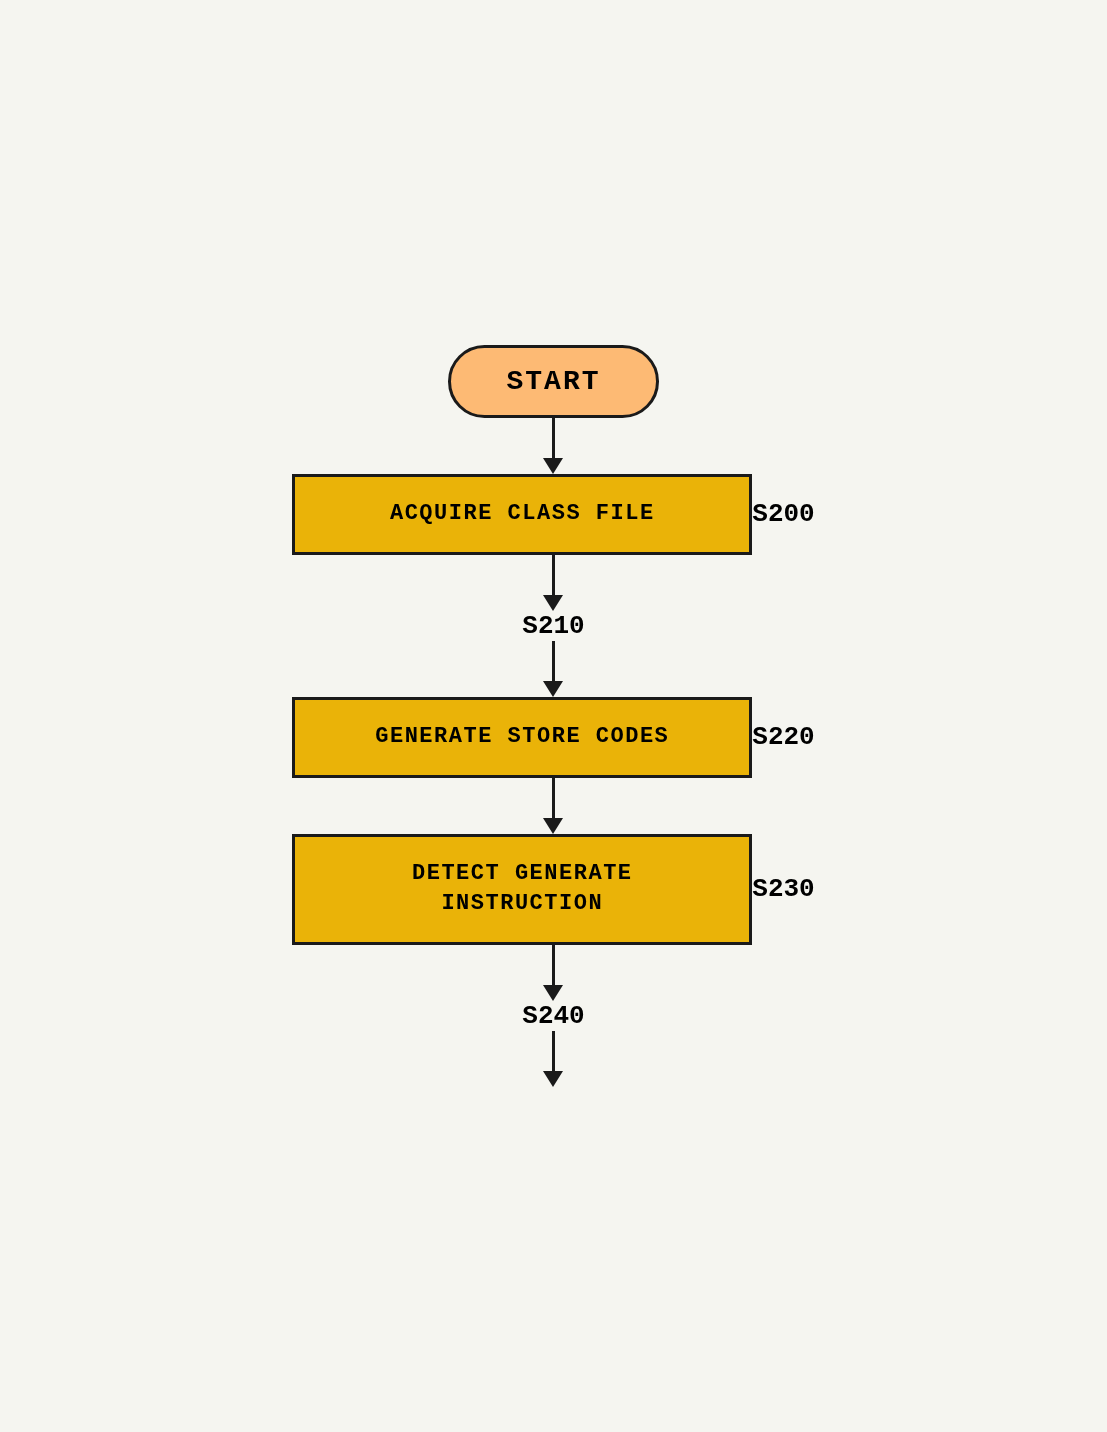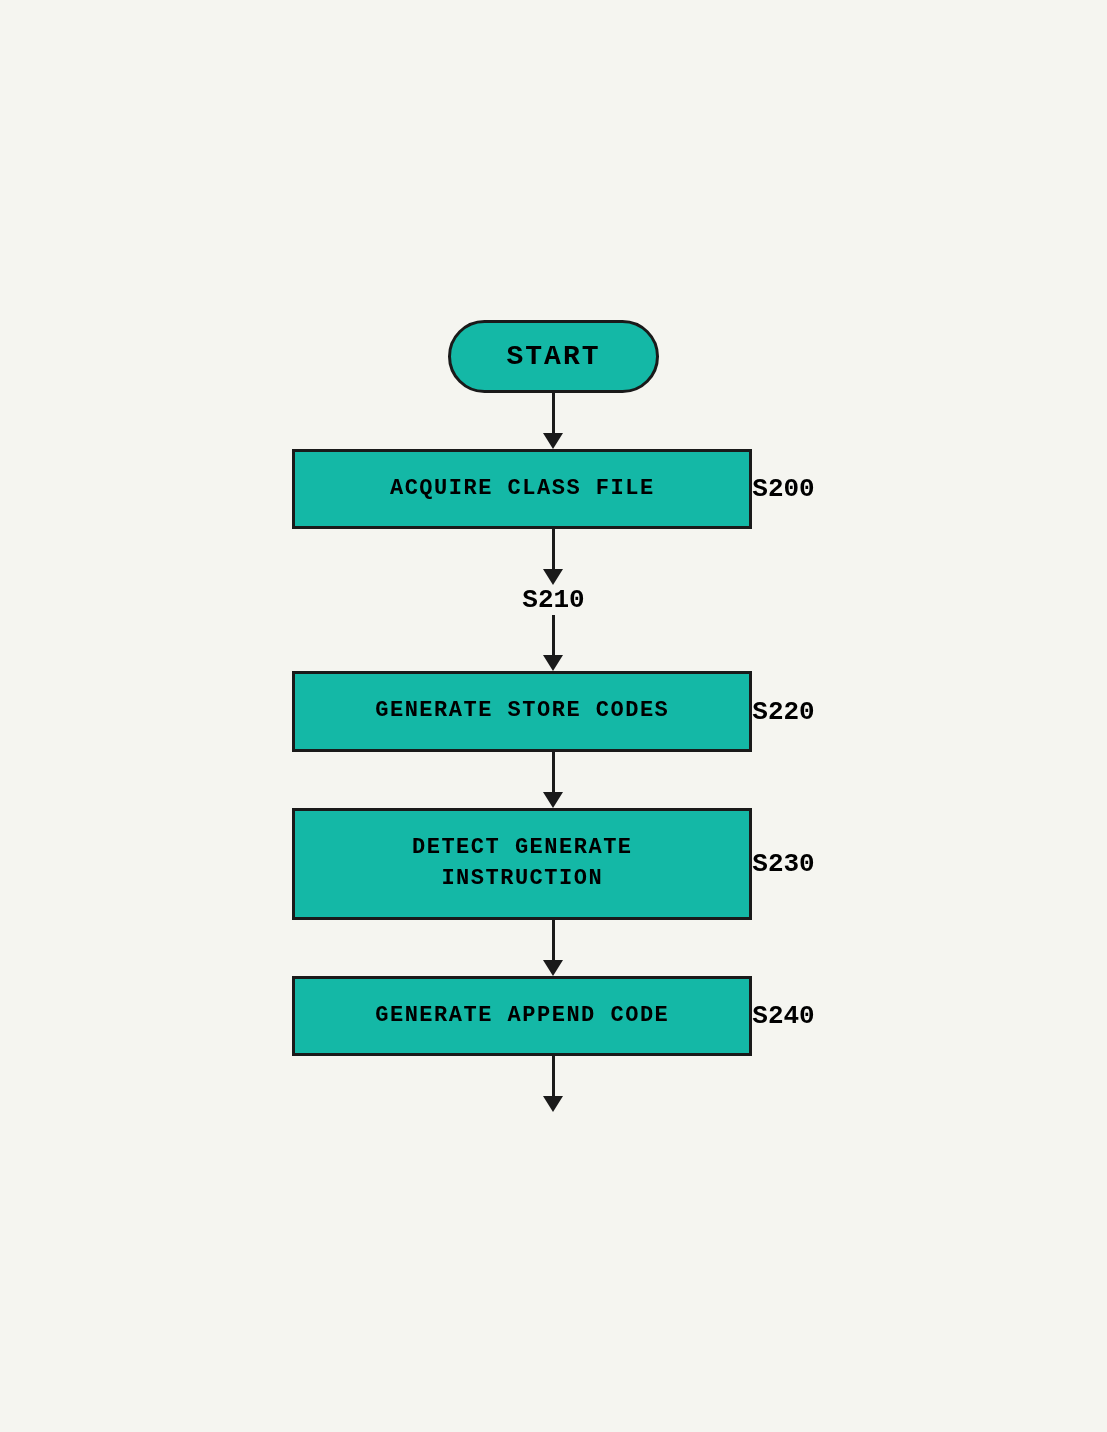--- a/index.html
+++ b/index.html
@@ -21,32 +21,32 @@
       gap: 0;
       position: relative;
       padding: 60px 0;
     }
 
     
     .pill {
       border: 3px solid #1a1a1a;
       border-radius: 50px;
       padding: 18px 55px;
-      background: #14b8a6;
+      background: #fdba74;
       font-size: 28px;
       font-weight: bold;
       letter-spacing: 2px;
       min-width: 200px;
       text-align: center;
     }
 
     
     .rect {
       border: 3px solid #1a1a1a;
-      background: #14b8a6;
+      background: #eab308;
       padding: 22px 40px;
       font-size: 22px;
       font-weight: bold;
       letter-spacing: 1.5px;
       text-align: center;
       min-width: 460px;
       max-width: 520px;
       line-height: 1.4;
       position: relative;
     }
@@ -136,21 +136,20 @@
 INSTRUCTION</div>
     <span class="step-label">S230</span>
   </div>
 
   <div class="connector-group">
     <div class="line" style="height:40px;"></div>
     <div class="arrow-down"></div>
   </div>
 
   <div class="step-row">
-    <div class="rect">GENERATE APPEND CODE</div>
     <span class="step-label">S240</span>
   </div>
 
   <div class="connector-group">
     <div class="line" style="height:40px;"></div>
     <div class="arrow-down"></div>
   </div>
 
 
 </div>

